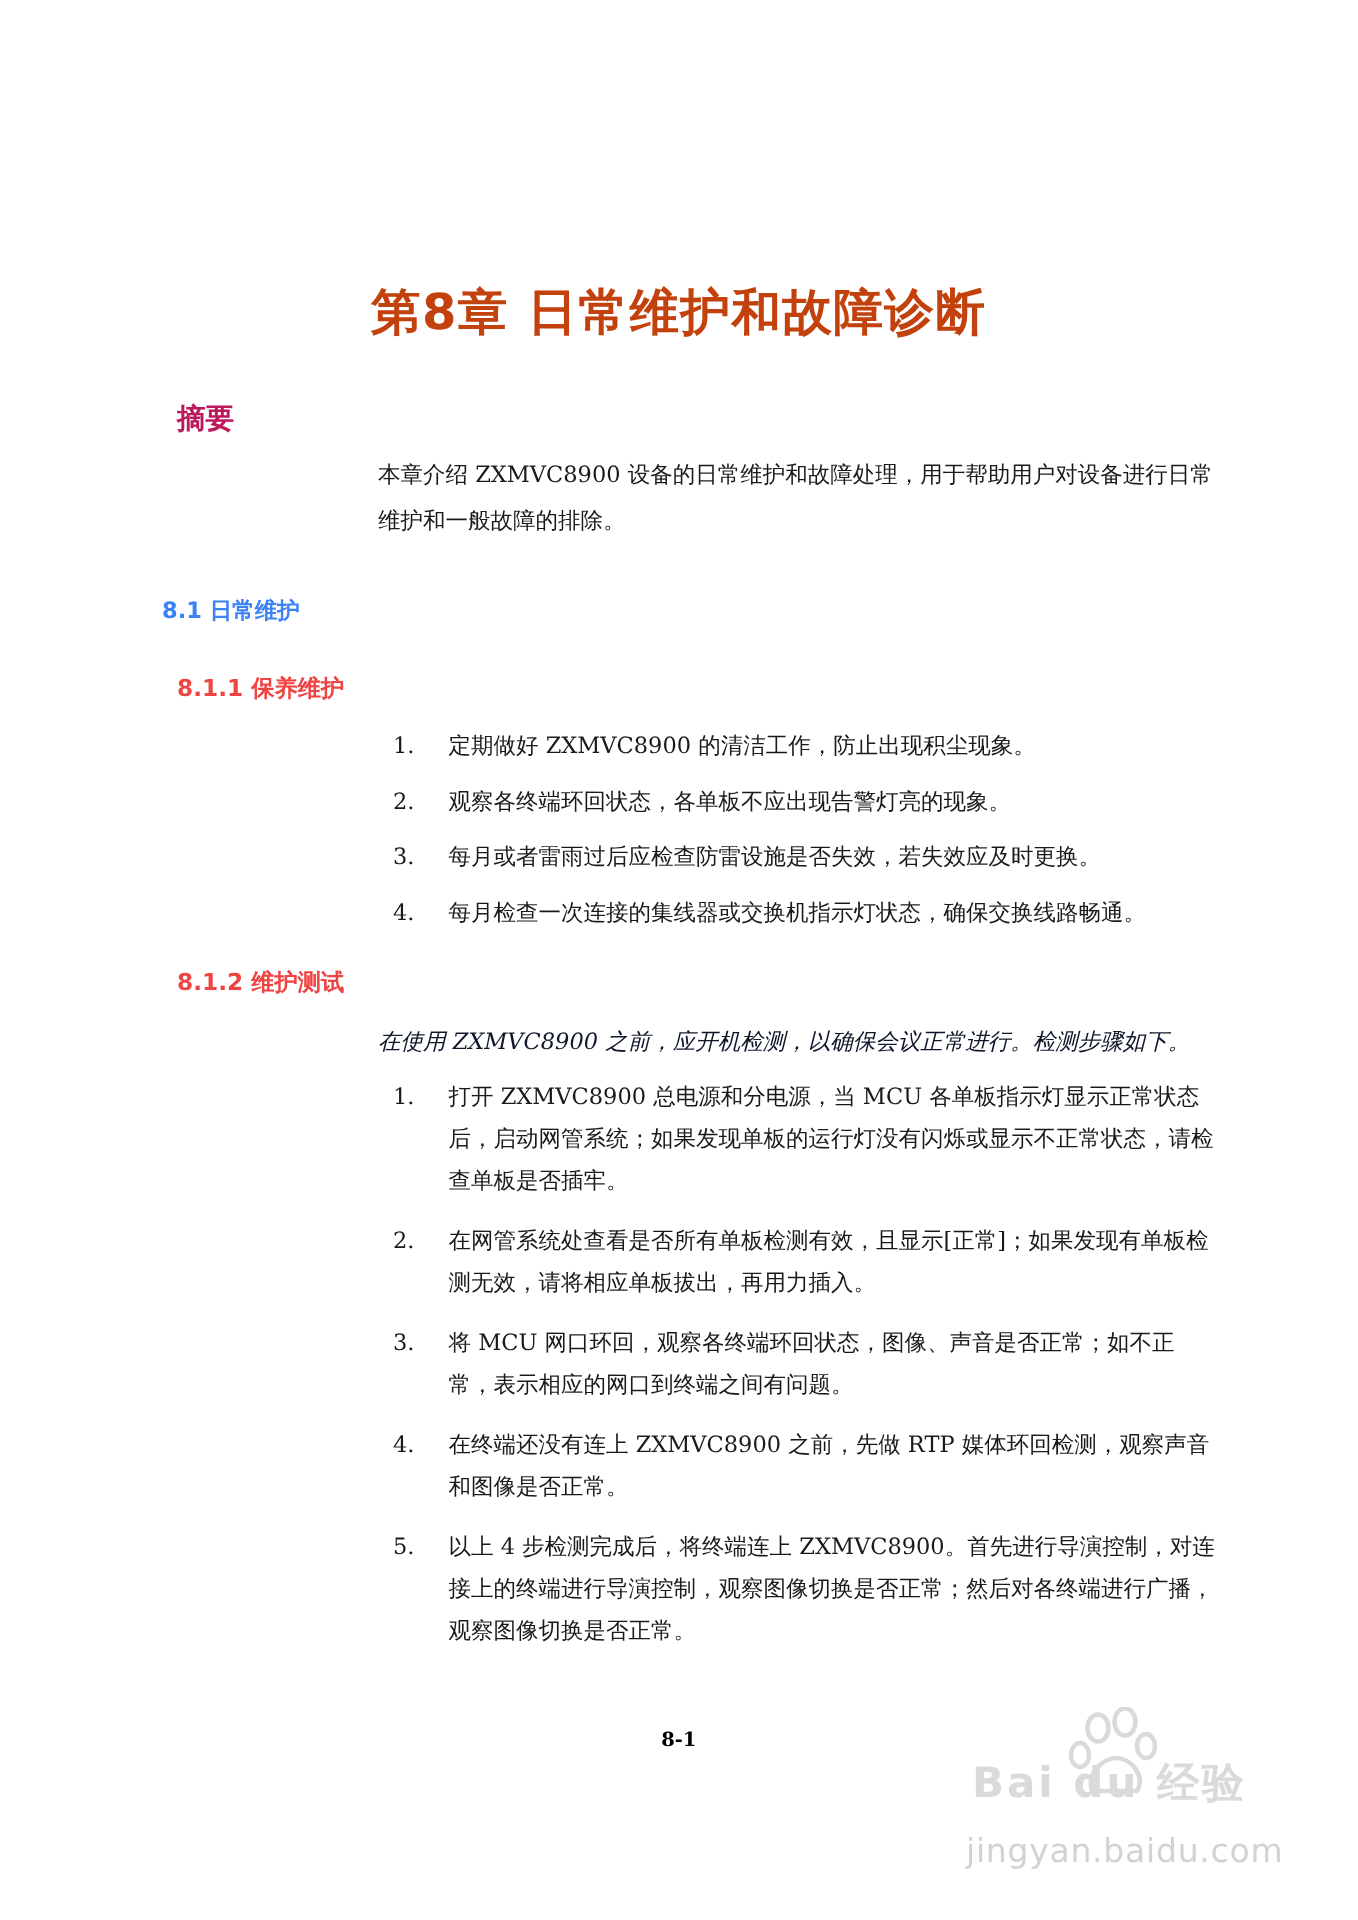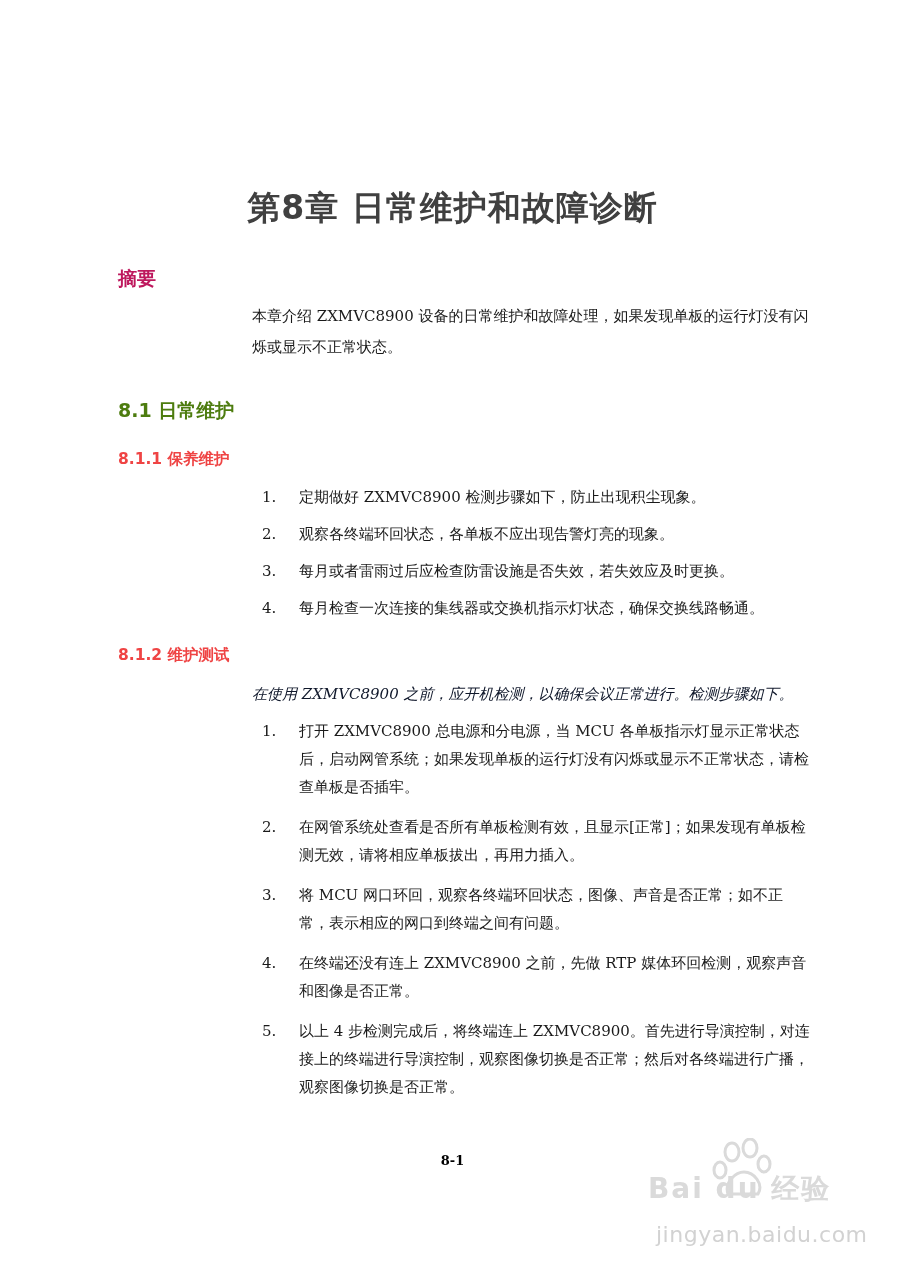--- a/index.html
+++ b/index.html
@@ -5,35 +5,35 @@
     html, body { margin: 0; padding: 0; background: #ffffff; }
     body {
       width: 905px; height: 1280px; position: relative; overflow: hidden;
       color: #111111;
       font-family: "DejaVu Serif", "Liberation Serif", serif;
     }
     .chapter-title {
       position: absolute; left: 0; width: 905px; top: 186px;
       text-align: center;
       font-family: "DejaVu Sans", "Liberation Sans", sans-serif;
-      font-weight: bold; font-size: 33px; letter-spacing: 1px; color: #404040;
+      font-weight: bold; font-size: 33px; letter-spacing: 1px; color: #c2410c;
     }
     .h-abstract {
       position: absolute; left: 118px; top: 266px;
       font-family: "DejaVu Sans", "Liberation Sans", sans-serif;
       font-weight: bold; font-size: 19px; color: #be185d;
     }
     .abstract-body {
       position: absolute; left: 252px; top: 301px; width: 560px;
       font-size: 15px; line-height: 31px; color: #1a1a1a;
     }
     .h2 {
-      position: absolute; left: 118px;
+      position: absolute; left: 108px;
       font-family: "DejaVu Sans", "Liberation Sans", sans-serif;
-      font-weight: bold; font-size: 19px; color: #4d7c0f;
+      font-weight: bold; font-size: 15px; color: #3b82f6;
     }
     .h3 {
       position: absolute; left: 118px;
       font-family: "DejaVu Sans", "Liberation Sans", sans-serif;
       font-weight: bold; font-size: 15.5px; color: #ef4444;
     }
     .intro {
       position: absolute; left: 252px; top: 680px; width: 560px;
       font-size: 15px; line-height: 28px; color: #0f172a; font-style: italic;
     }
@@ -47,38 +47,38 @@
       font-family: "DejaVu Serif", "Liberation Serif", serif;
       font-weight: bold; font-size: 13px; color: #000000;
     }
     .watermark {
       position: absolute; left: 640px; top: 1140px; width: 240px; height: 130px;
       color: #d6d6d6;
       font-family: "DejaVu Sans", "Liberation Sans", sans-serif;
     }
     .wm-logo { position: absolute; left: 8px; top: 30px; font-size: 28px; font-weight: bold; letter-spacing: 2px; color: #dadada; }
     .wm-paw { position: absolute; left: 70px; top: -2px; width: 70px; height: 60px; }
-    .wm-url { position: absolute; left: 16px; top: 82px; font-size: 22px; letter-spacing: 0.5px; color: #d2d2d2; }
+    .wm-url { position: absolute; left: 4px; top: 82px; font-size: 22px; letter-spacing: 0.5px; color: #d2d2d2; }
   </style>
 </head>
 <body>
 
 <div class="chapter-title">第8章  日常维护和故障诊断</div>
 
 <div class="h-abstract">摘要</div>
-<div class="abstract-body">本章介绍 ZXMVC8900 设备的日常维护和故障处理，如果发现单板的运行灯没有闪烁或显示不正常状态。</div>
+<div class="abstract-body">本章介绍 ZXMVC8900 设备的日常维护和故障处理，用于帮助用户对设备进行日常维护和一般故障的排除。</div>
 
 <div class="h2" style="top:398px;">8.1 日常维护</div>
 
 <div class="h3" style="top:449px;">8.1.1 保养维护</div>
 
 <ol class="olist list1" style="top:485px;">
   <li>
     <span class="num">1.</span>
-    <span>定期做好 ZXMVC8900 检测步骤如下，防止出现积尘现象。</span>
+    <span>定期做好 ZXMVC8900 的清洁工作，防止出现积尘现象。</span>
   </li>
   <li>
     <span class="num">2.</span>
     <span>观察各终端环回状态，各单板不应出现告警灯亮的现象。</span>
   </li>
   <li>
     <span class="num">3.</span>
     <span>每月或者雷雨过后应检查防雷设施是否失效，若失效应及时更换。</span>
   </li>
   <li>

